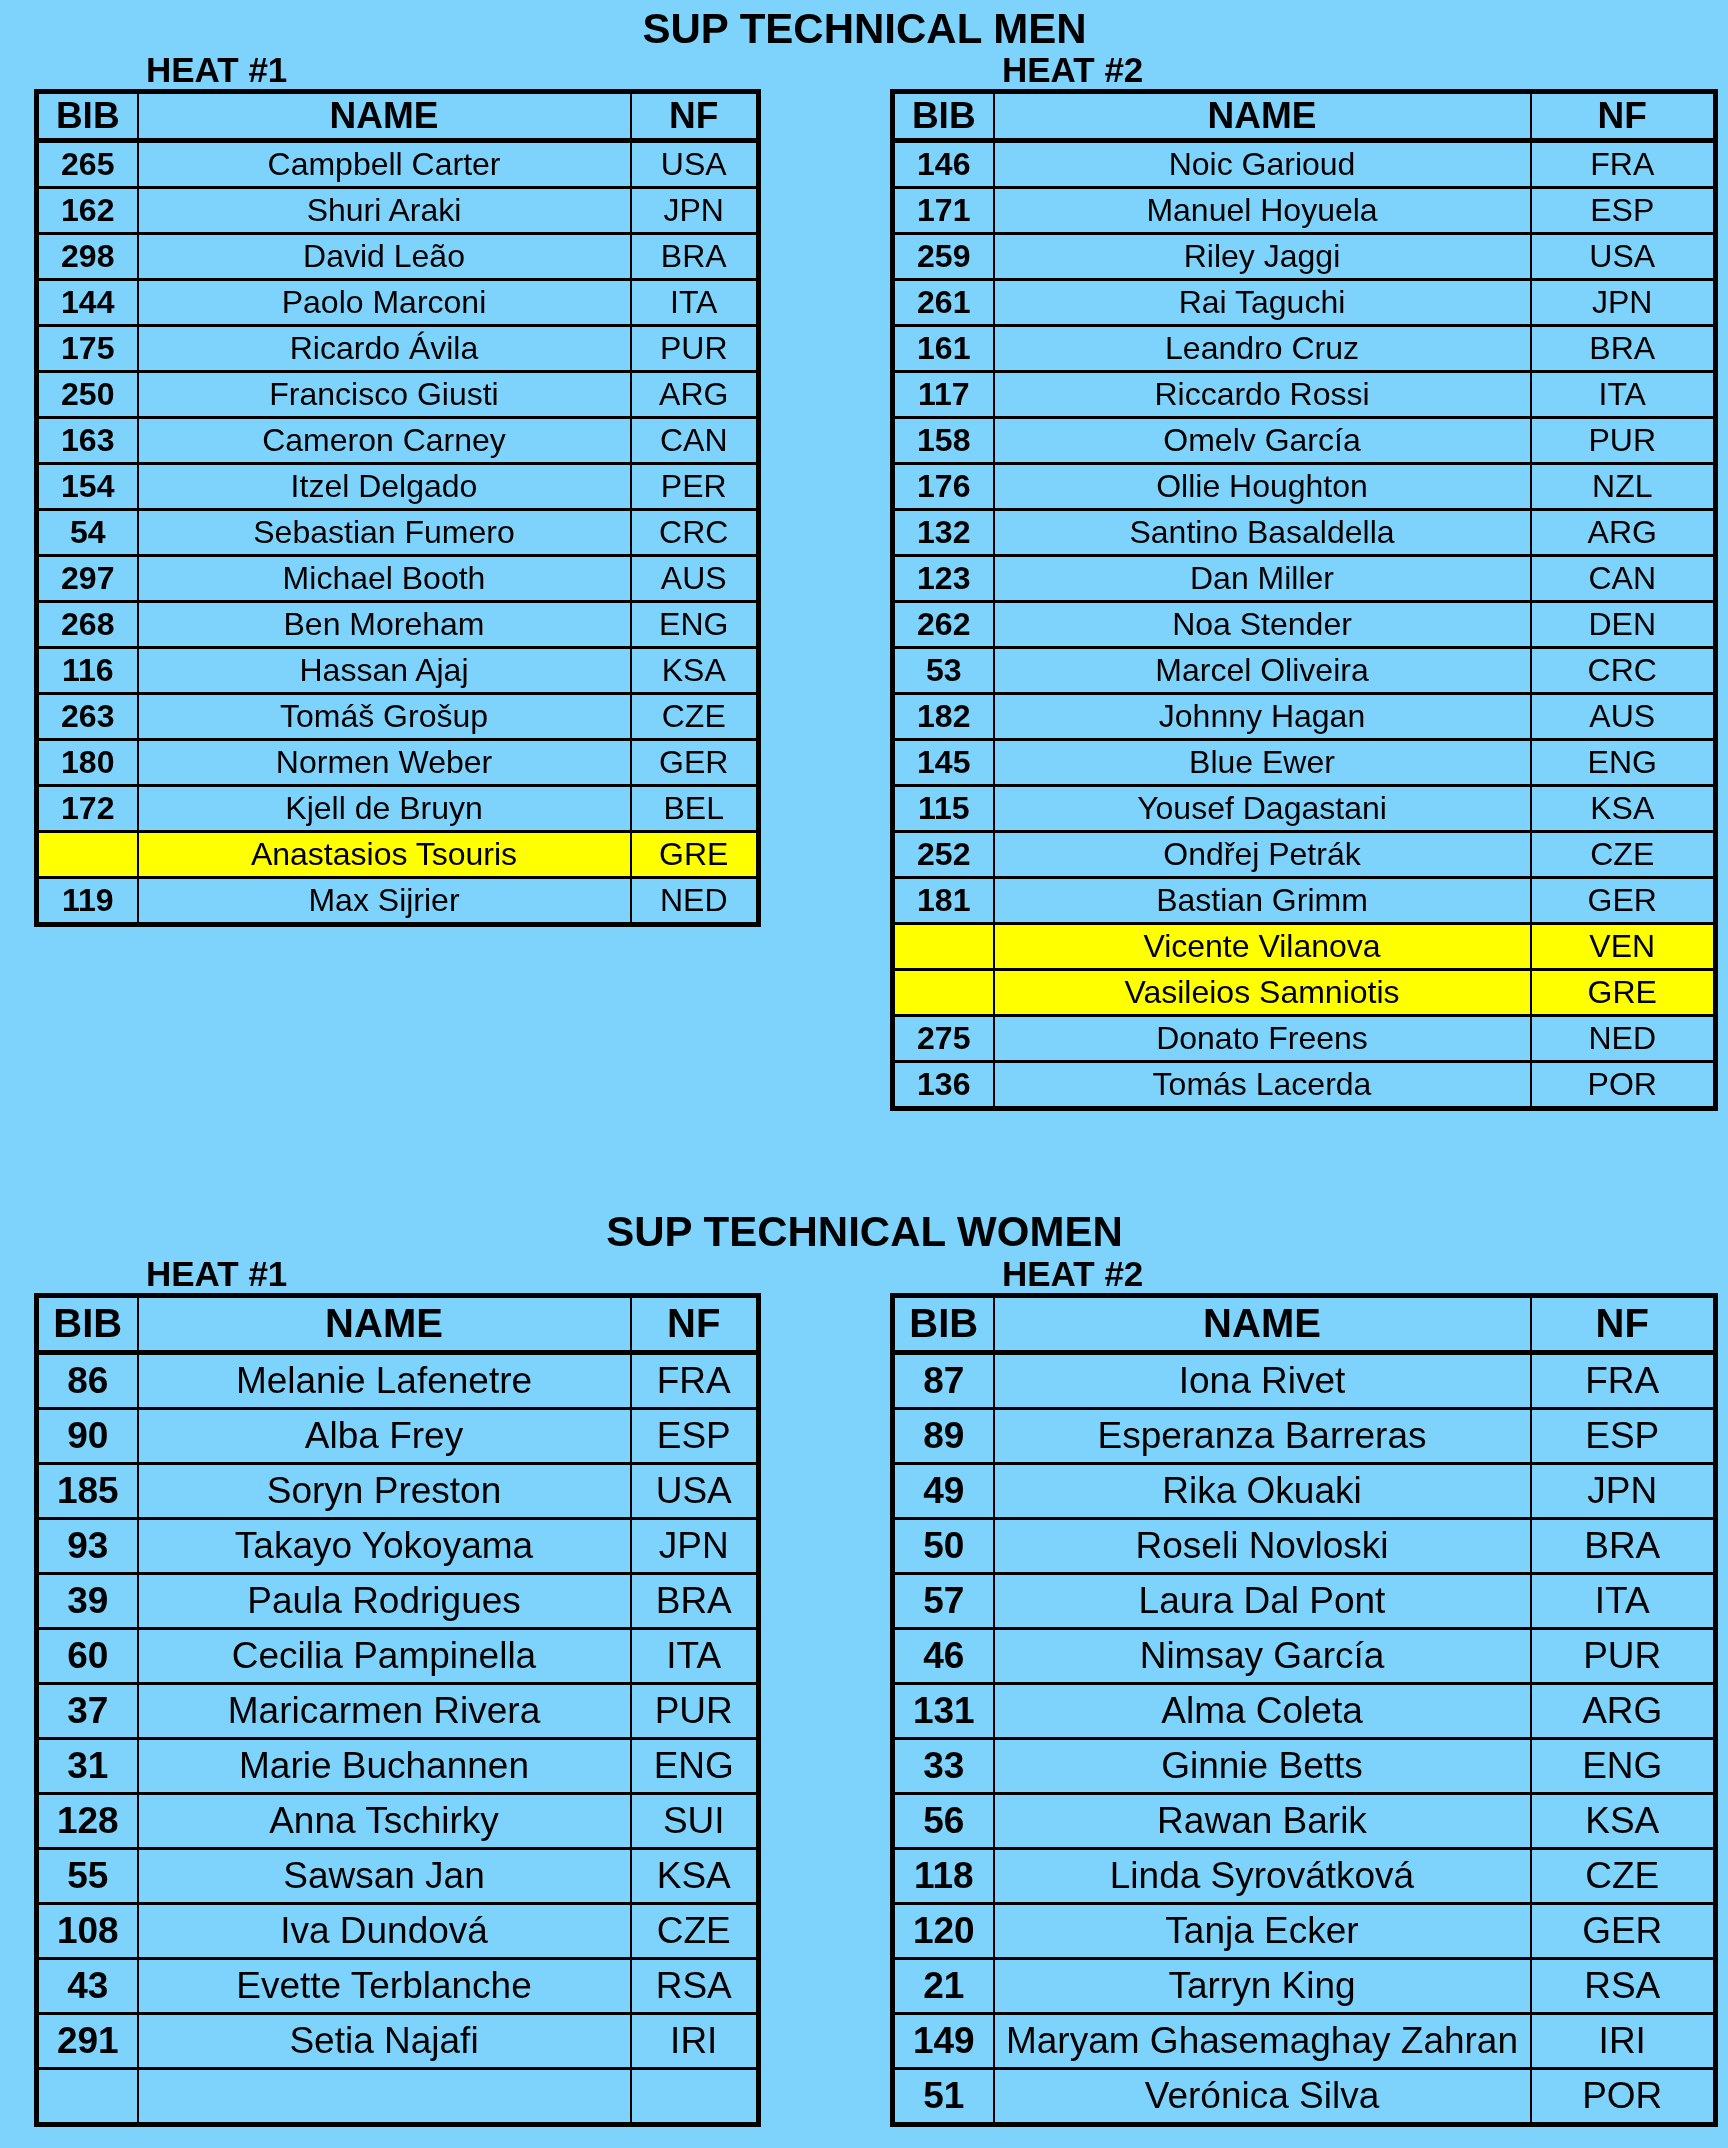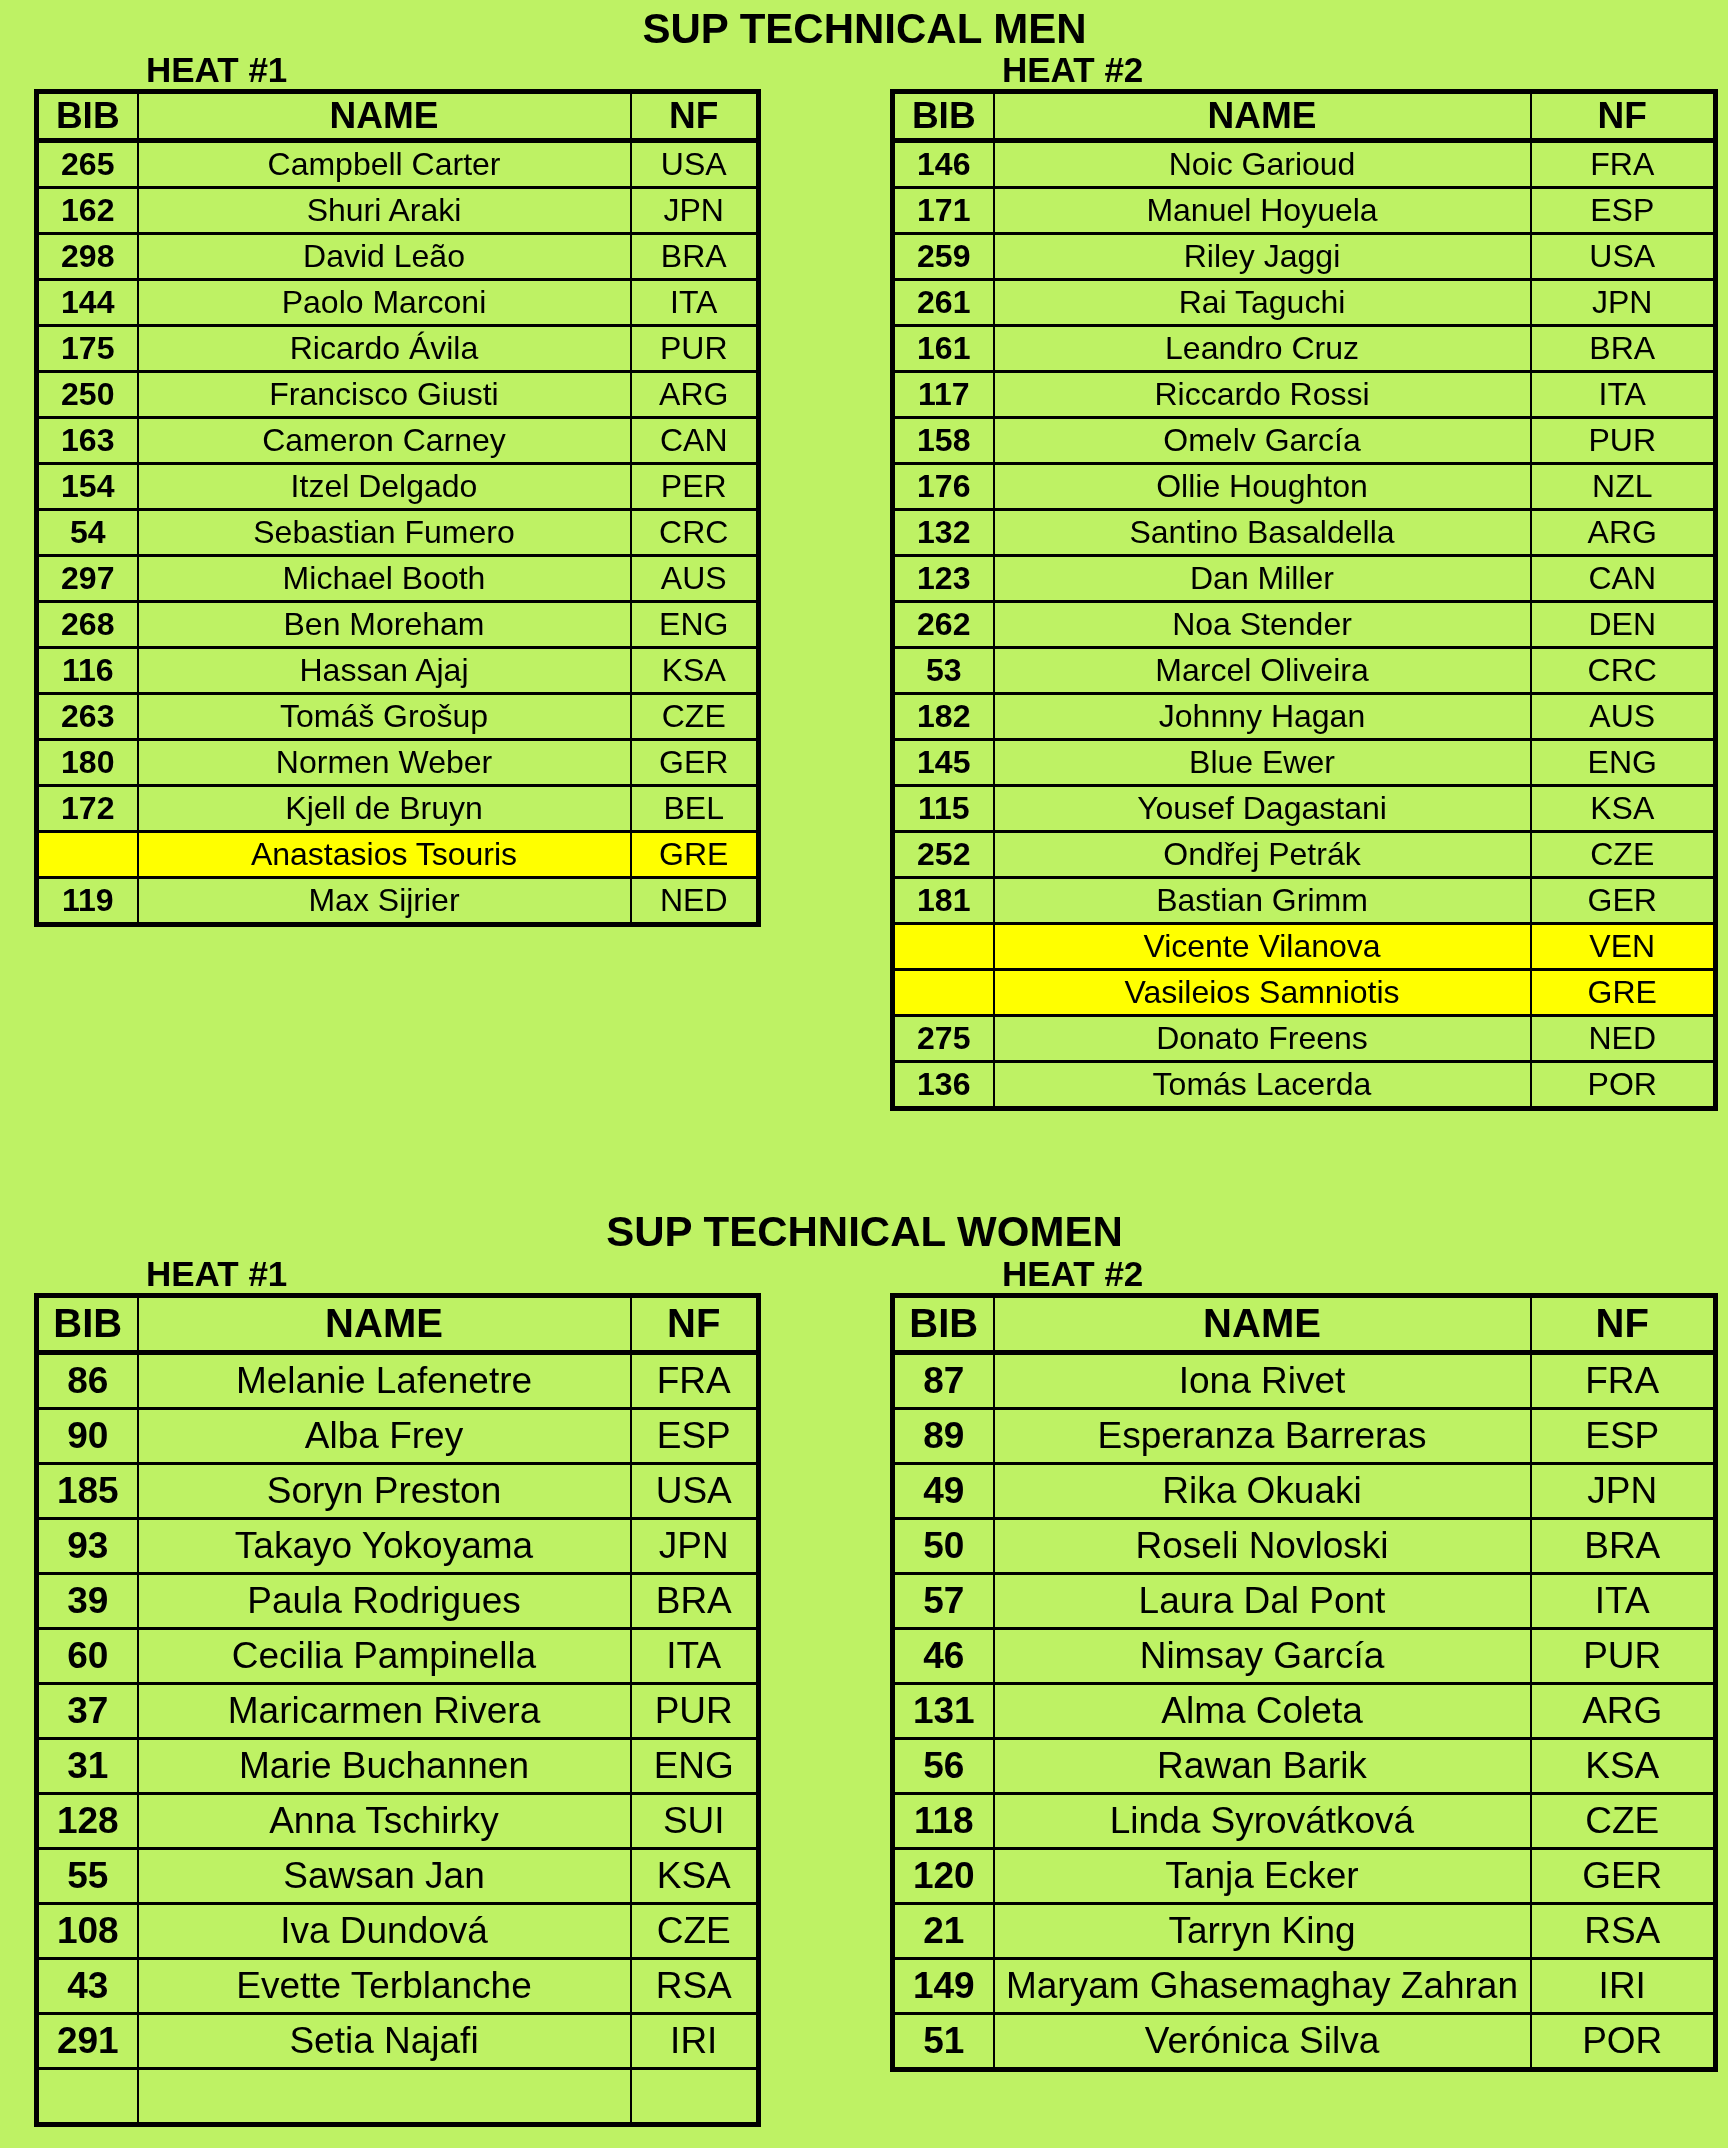--- a/index.html
+++ b/index.html
@@ -6,21 +6,21 @@
     margin: 0;
     padding: 0;
     background: #ffffff;
     font-family: "Liberation Sans", sans-serif;
     color: #000000;
   }
   .page {
     position: relative;
     width: 1729px;
     height: 2148px;
-    background: #bef264;
+    background: #7dd3fc;
     overflow: hidden;
   }
   .section-title {
     margin: 0;
     padding-top: 6.7px;
     text-align: center;
     font-size: 42px;
     font-weight: bold;
     line-height: 1.05;
     letter-spacing: 0px;
@@ -452,20 +452,25 @@
     <td class="bib">46</td>
     <td class="name">Nimsay García</td>
     <td class="nf">PUR</td>
   </tr>
               <tr>
     <td class="bib">131</td>
     <td class="name">Alma Coleta</td>
     <td class="nf">ARG</td>
   </tr>
               <tr>
+    <td class="bib">33</td>
+    <td class="name">Ginnie Betts</td>
+    <td class="nf">ENG</td>
+  </tr>
+              <tr>
     <td class="bib">56</td>
     <td class="name">Rawan Barik</td>
     <td class="nf">KSA</td>
   </tr>
               <tr>
     <td class="bib">118</td>
     <td class="name">Linda Syrovátková</td>
     <td class="nf">CZE</td>
   </tr>
               <tr>

